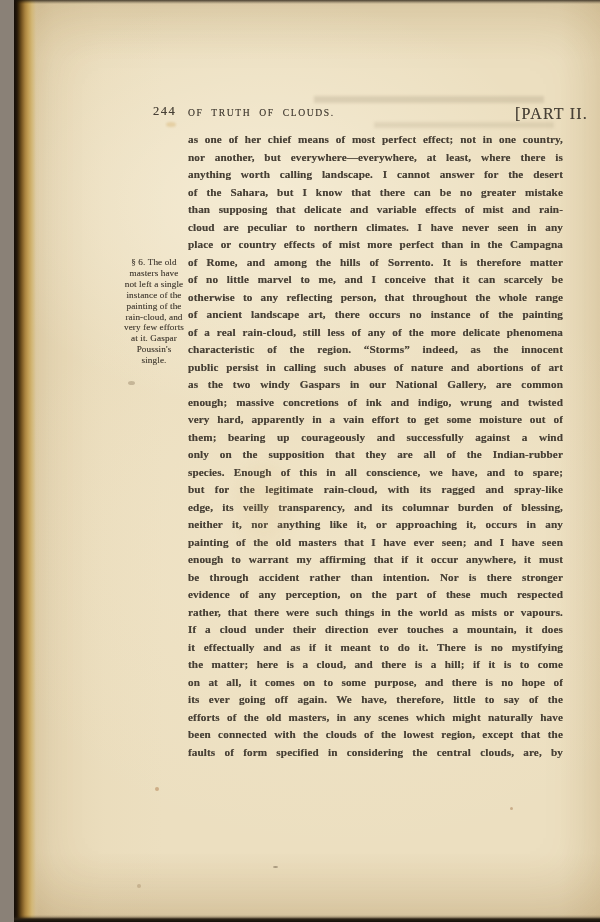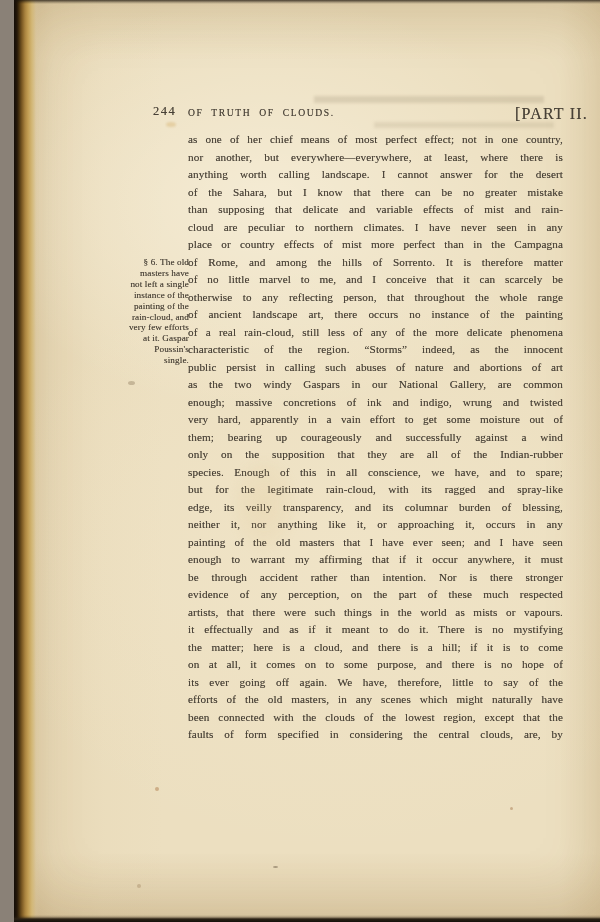--- a/index.html
+++ b/index.html
@@ -57,33 +57,33 @@
   .part-label {
     position: absolute; left: 501px; top: 105px;
     font-size: 16px; letter-spacing: 1.2px;
   }
 
   
   .margin-note {
     position: absolute; left: 105px; top: 257px; width: 70px;
   }
   .note-line {
-    font-size: 9.2px; line-height: 10.9px; text-align: right;
+    font-size: 9.2px; line-height: 10.9px; text-align: center;
     letter-spacing: 0.1px; white-space: nowrap;
   }
 
   
   .body-text {
     position: absolute; left: 174px; top: 131px; width: 375px;
   }
   .body-line {
     height: 17.5px; line-height: 17.5px;
     font-size: 11.2px; letter-spacing: 0.1px;
     text-align: justify; text-align-last: justify;
-    overflow: hidden; white-space: normal;
+    overflow: hidden; white-space: normal; font-weight: bold;
   }
   .ink {
     color: #474036;
     text-shadow: 0 0 0.5px rgba(72,64,52,0.55);
   }
 
   
   .blemish { position: absolute; border-radius: 50%; pointer-events: none; }
   .ghost-band { position: absolute; pointer-events: none; filter: blur(1.5px); }
 </style>
@@ -138,21 +138,22 @@
       <div class="body-line">them; bearing up courageously and successfully against a wind</div>
       <div class="body-line">only on the supposition that they are all of the Indian-rubber</div>
       <div class="body-line">species.  Enough of this in all conscience, we have, and to spare;</div>
       <div class="body-line">but for the legitimate rain-cloud, with its ragged and spray-like</div>
       <div class="body-line">edge, its veilly transparency, and its columnar burden of blessing,</div>
       <div class="body-line">neither it, nor anything like it, or approaching it, occurs in any</div>
       <div class="body-line">painting of the old masters that I have ever seen; and I have seen</div>
       <div class="body-line">enough to warrant my affirming that if it occur anywhere, it must</div>
       <div class="body-line">be through accident rather than intention.  Nor is there stronger</div>
       <div class="body-line">evidence of any perception, on the part of these much respected</div>
-      <div class="body-line">artists, that there were such things in the world as mists or vapours.</div>
+      <div class="body-line">rather, that there were such things in the world as mists or vapours.</div>
+      <div class="body-line">If a cloud under their direction ever touches a mountain, it does</div>
       <div class="body-line">it effectually and as if it meant to do it.  There is no mystifying</div>
       <div class="body-line">the matter; here is a cloud, and there is a hill; if it is to come</div>
       <div class="body-line">on at all, it comes on to some purpose, and there is no hope of</div>
       <div class="body-line">its ever going off again.  We have, therefore, little to say of the</div>
       <div class="body-line">efforts of the old masters, in any scenes which might naturally have</div>
       <div class="body-line">been connected with the clouds of the lowest region, except that the</div>
       <div class="body-line">faults of form specified in considering the central clouds, are, by</div>
     </div>
 
   <div class="blemish" style="left:152px; top:122px; width:10px; height:5px; background:rgba(200,150,60,0.28); filter:blur(1px);"></div>

